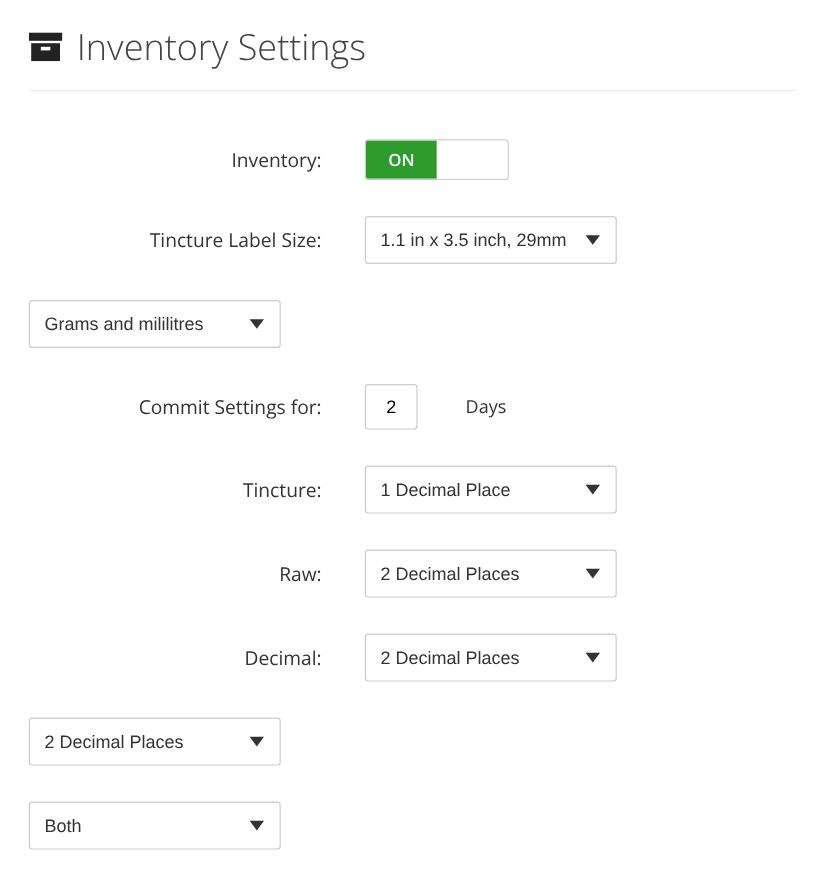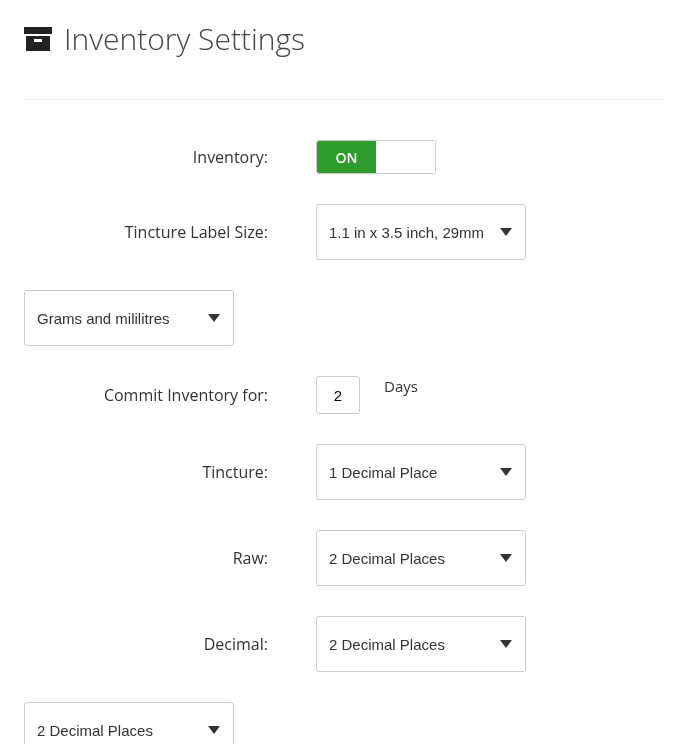--- a/index.html
+++ b/index.html
@@ -10,21 +10,21 @@
     body {
       font-family: -apple-system, BlinkMacSystemFont, "Segoe UI", "Open Sans", Helvetica, Arial, sans-serif;
       background: #fff;
       color: #333;
       width: 687px;
       padding: 18px 24px;
     }
     .page-header {
       display: flex;
       align-items: center;
-      padding-bottom: 40px;
+      padding-bottom: 16px;
       border-bottom: 1px solid #eee;
       margin-bottom: 40px;
     }
     .page-header .title {
       font-size: 30px;
       font-weight: 300;
       color: #444;
       margin-left: 12px;
     }
     .archive-icon {
@@ -34,32 +34,32 @@
     }
     .archive-icon svg {
       width: 100%;
       height: 100%;
       display: block;
     }
     .form-row {
       display: flex;
       align-items: center;
       margin-bottom: 30px;
-      gap: 12px;
     }
     .form-label {
       width: 280px;
       text-align: right;
       padding-right: 36px;
       font-size: 16px;
       color: #333;
     }
     .form-control {
       flex: 1;
       display: flex;
+      align-items: center;
     }
     .toggle {
       display: inline-flex;
       border: 1px solid #ccc;
       border-radius: 3px;
       overflow: hidden;
       width: 120px;
       height: 34px;
     }
     .toggle-half {
@@ -77,21 +77,21 @@
     .toggle-half.off {
       background: #fff;
     }
     .select {
       position: relative;
       width: 210px;
       display: inline-block;
     }
     .select select {
       width: 100%;
-      height: 56px;
+      height: 40px;
       padding: 8px 36px 8px 12px;
       font-size: 15px;
       color: #333;
       background: #fff;
       border: 1px solid #ccc;
       border-radius: 3px;
       appearance: none;
       -webkit-appearance: none;
       -moz-appearance: none;
       cursor: pointer;
@@ -114,20 +114,21 @@
       height: 38px;
       text-align: center;
       font-size: 15px;
       border: 1px solid #ccc;
       border-radius: 3px;
       margin-right: 24px;
     }
     .days-label {
       font-size: 15px;
       color: #333;
+      margin-left: 16px;
     }
   </style>
 </head>
 <body>
 
 <div class="page-header">
   <span class="archive-icon">
     <svg viewBox="0 0 28 24">
       <rect x="0" y="0" width="28" height="7" fill="#222"></rect>
       <rect x="2" y="9" width="24" height="15" fill="#222"></rect>
@@ -164,21 +165,21 @@
     <div class="form-control">
       <div class="select">
         <select>
           <option>Grams and mililitres</option>
         </select>
       </div>
     </div>
   </div>
 
   <div class="form-row">
-    <div class="form-label">Commit Inventory for:</div>
+    <div class="form-label">Commit Settings for:</div>
     <div class="form-control">
       <input type="text" class="number-input" value="2" style="">
       <span class="days-label">Days</span>
     </div>
   </div>
 
   <div class="form-row">
     <div class="form-label">Tincture:</div>
     <div class="form-control">
       <div class="select">

